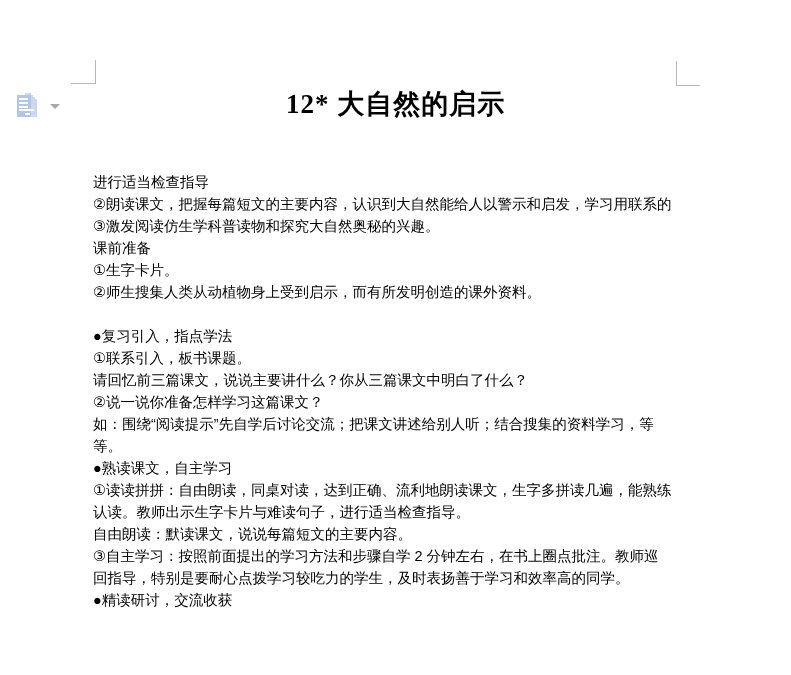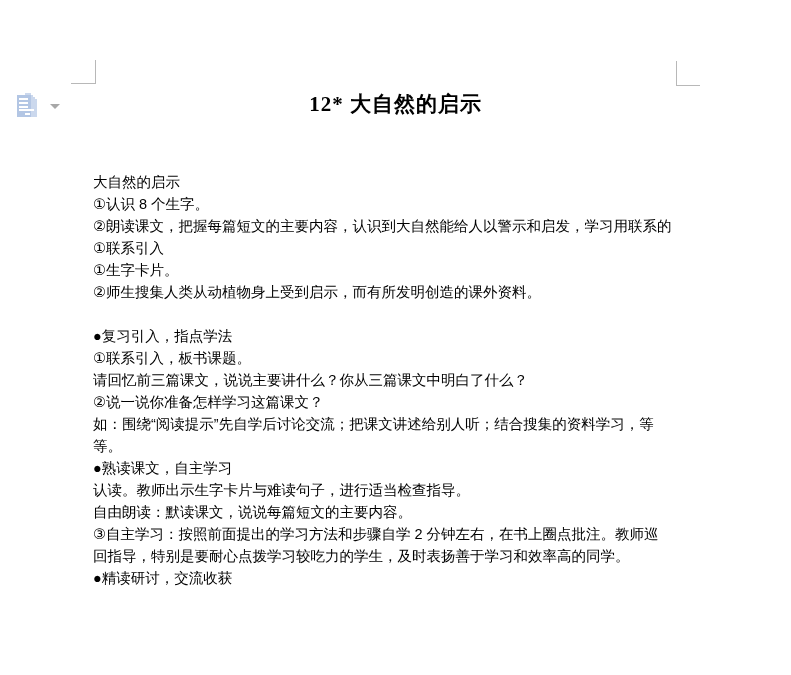--- a/index.html
+++ b/index.html
@@ -55,21 +55,21 @@
 
   
   .doc-title {
     position: absolute;
     left: 0;
     top: 90px;
     width: 791px;
     text-align: center;
     font-family: "Liberation Serif", "DejaVu Serif", serif;
     font-weight: bold;
-    font-size: 21px;
+    font-size: 27px;
     line-height: 28px;
     letter-spacing: 1px;
     color: var(--text, #000000);
   }
   .doc-body {
     position: absolute;
     left: 93px;
     top: 171px;
     width: 640px;
     color: var(--text, #000000);
@@ -109,34 +109,35 @@
       <i class="h"></i>
   </div>
   <div class="mark tr">
     <i class="v"></i>
       <i class="h"></i>
   </div>
 
   <div class="doc-title">12* 大自然的启示</div>
 
   <div class="doc-body">
-      <div class="doc-line">大自然的启示</div>
-      <div class="doc-line">①认识 8 个生字。</div>
+      <div class="doc-line">进行适当检查指导</div>
       <div class="doc-line">②朗读课文，把握每篇短文的主要内容，认识到大自然能给人以警示和启发，学习用联系的</div>
-      <div class="doc-line">①联系引入</div>
+      <div class="doc-line">③激发阅读仿生学科普读物和探究大自然奥秘的兴趣。</div>
+      <div class="doc-line">课前准备</div>
       <div class="doc-line">①生字卡片。</div>
       <div class="doc-line">②师生搜集人类从动植物身上受到启示，而有所发明创造的课外资料。</div>
       <div class="doc-line">&nbsp;</div>
       <div class="doc-line">●复习引入，指点学法</div>
       <div class="doc-line">①联系引入，板书课题。</div>
       <div class="doc-line">请回忆前三篇课文，说说主要讲什么？你从三篇课文中明白了什么？</div>
       <div class="doc-line">②说一说你准备怎样学习这篇课文？</div>
       <div class="doc-line">如：围绕“阅读提示”先自学后讨论交流；把课文讲述给别人听；结合搜集的资料学习，等</div>
       <div class="doc-line">等。</div>
       <div class="doc-line">●熟读课文，自主学习</div>
+      <div class="doc-line">①读读拼拼：自由朗读，同桌对读，达到正确、流利地朗读课文，生字多拼读几遍，能熟练</div>
       <div class="doc-line">认读。教师出示生字卡片与难读句子，进行适当检查指导。</div>
       <div class="doc-line">自由朗读：默读课文，说说每篇短文的主要内容。</div>
       <div class="doc-line">③自主学习：按照前面提出的学习方法和步骤自学 2 分钟左右，在书上圈点批注。教师巡</div>
       <div class="doc-line">回指导，特别是要耐心点拨学习较吃力的学生，及时表扬善于学习和效率高的同学。</div>
       <div class="doc-line">●精读研讨，交流收获</div>
     </div>
 
 </div>
 
 </body></html>

